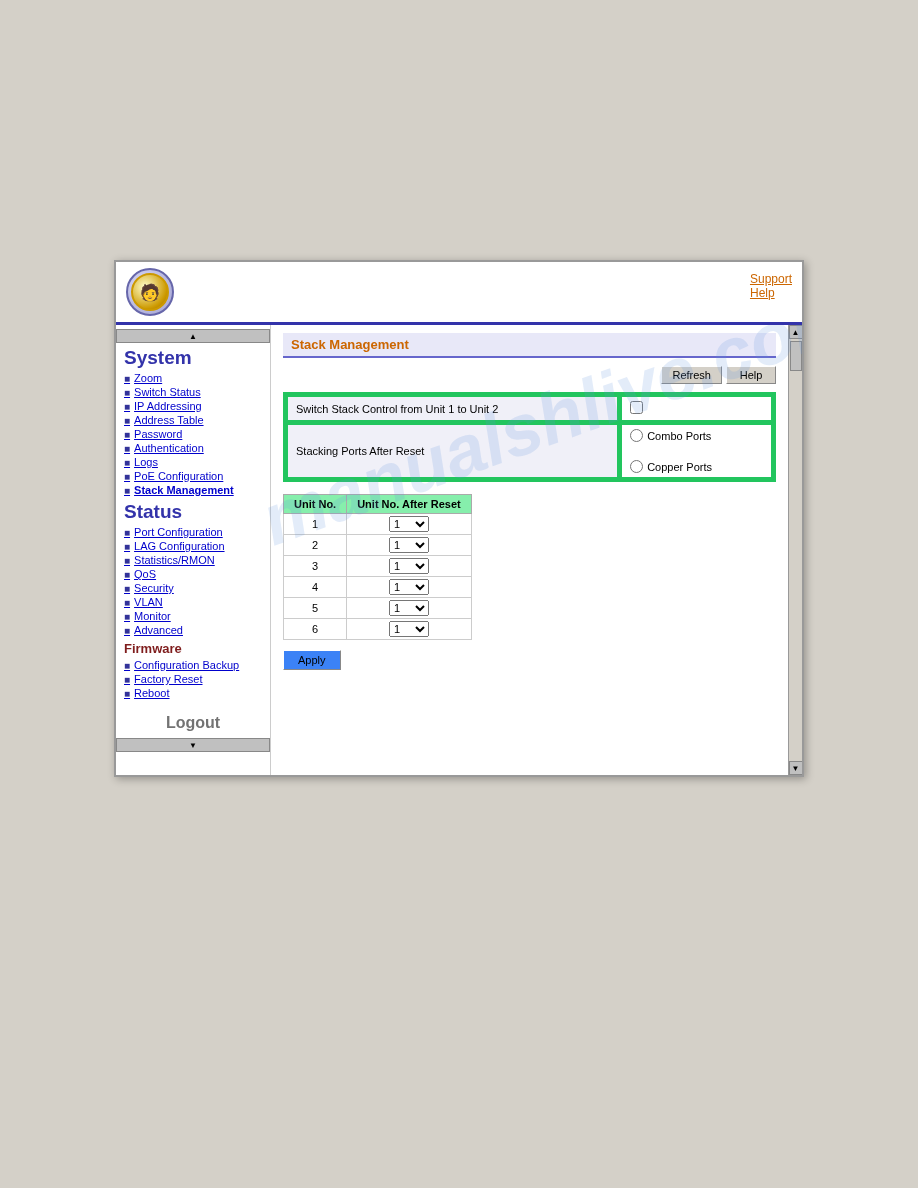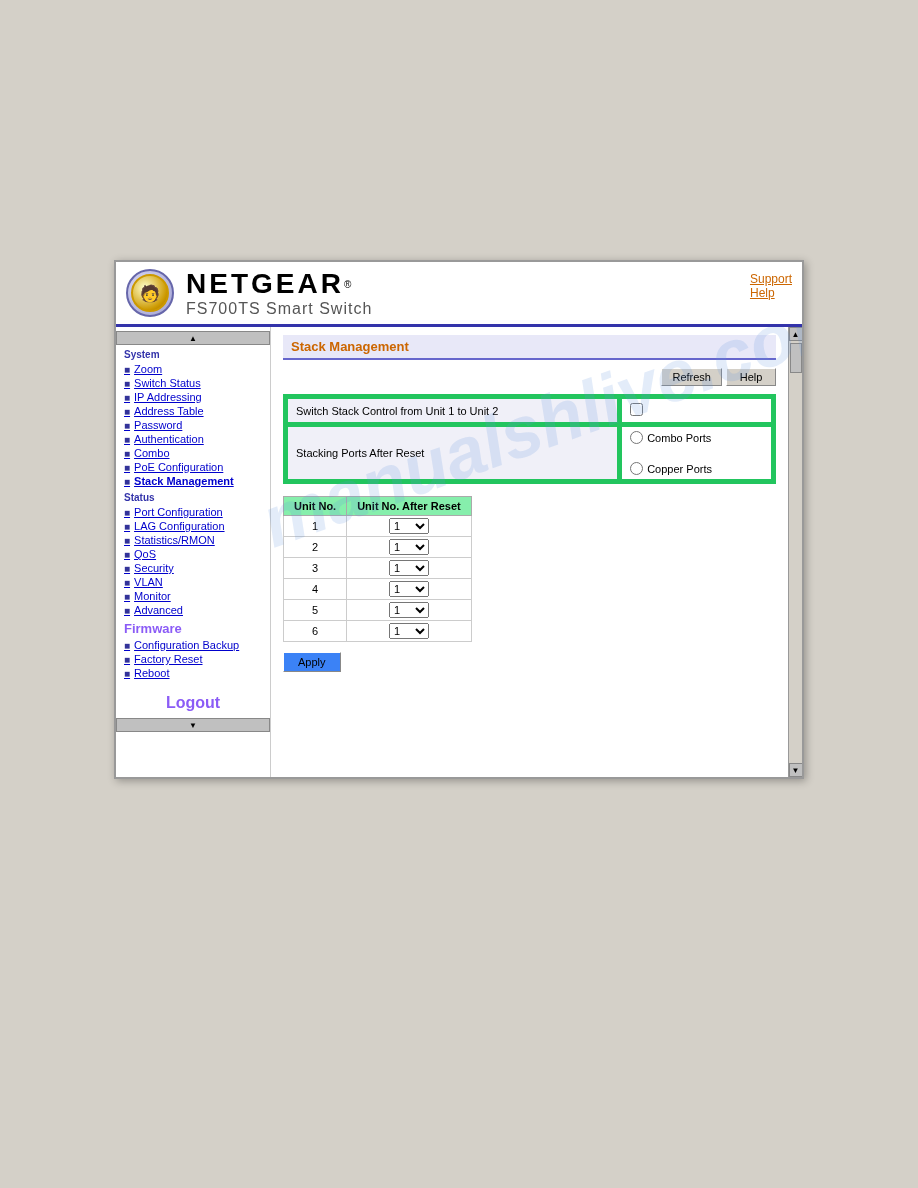--- a/index.html
+++ b/index.html
@@ -129,21 +129,21 @@
       height: 14px;
       cursor: pointer;
       display: flex;
       align-items: center;
       justify-content: center;
       font-size: 8px;
     }
     .sidebar-section-title {
       color: #3333aa;
       font-weight: bold;
-      font-size: 10px;
+      font-size: 19px;
       padding: 4px 8px 2px 8px;
     }
     .sidebar-item {
       display: flex;
       align-items: center;
       padding: 1px 8px 1px 8px;
       color: #0000cc;
       text-decoration: underline;
       cursor: pointer;
       font-size: 11px;
@@ -151,33 +151,33 @@
     .sidebar-bullet {
       color: #333399;
       margin-right: 4px;
       font-size: 10px;
       text-decoration: none;
     }
     .sidebar-item.active-link {
       font-weight: bold;
     }
     .sidebar-firmware-title {
-      color: #8b5cf6;
+      color: #7f1d1d;
       font-weight: bold;
       font-size: 13px;
       padding: 4px 8px 2px 8px;
     }
     .sidebar-logout {
       text-align: center;
       padding: 14px 0 6px 0;
     }
     .sidebar-logout a {
       font-size: 16px;
       font-weight: bold;
-      color: #8b5cf6;
+      color: #737373;
       text-decoration: none;
       cursor: pointer;
     }
     
     .main-panel {
       flex: 1;
       padding: 8px 12px 12px 12px;
       background: #fff;
       min-height: 430px;
     }
@@ -308,26 +308,20 @@
 
 <div class="browser-window">
 
   <div class="header">
     <div class="header-left">
       <div class="logo-circle">
         <div class="logo-inner">
           <span class="logo-figure">🧑</span>
         </div>
       </div>
-      <div class="brand-title">
-        <div>
-          <span class="netgear-text">NETGEAR</span><sup>®</sup>
-        </div>
-        <div class="product-name">FS700TS Smart Switch</div>
-      </div>
     </div>
     <div class="header-links">
       <a>Support</a>
       <a>Help</a>
     </div>
   </div>
 
   <div class="main-content-area">
 
     <div class="watermark">manualshlive.com</div>
@@ -356,21 +350,21 @@
       <div class="sidebar-item">
         <span class="sidebar-bullet">■</span>
         <span>Password</span>
       </div>
       <div class="sidebar-item">
         <span class="sidebar-bullet">■</span>
         <span>Authentication</span>
       </div>
       <div class="sidebar-item">
         <span class="sidebar-bullet">■</span>
-        <span>Combo</span>
+        <span>Logs</span>
       </div>
       <div class="sidebar-item">
         <span class="sidebar-bullet">■</span>
         <span>PoE Configuration</span>
       </div>
       <div class="sidebar-item active-link">
         <span class="sidebar-bullet">■</span>
         <span>Stack Management</span>
       </div>
 

